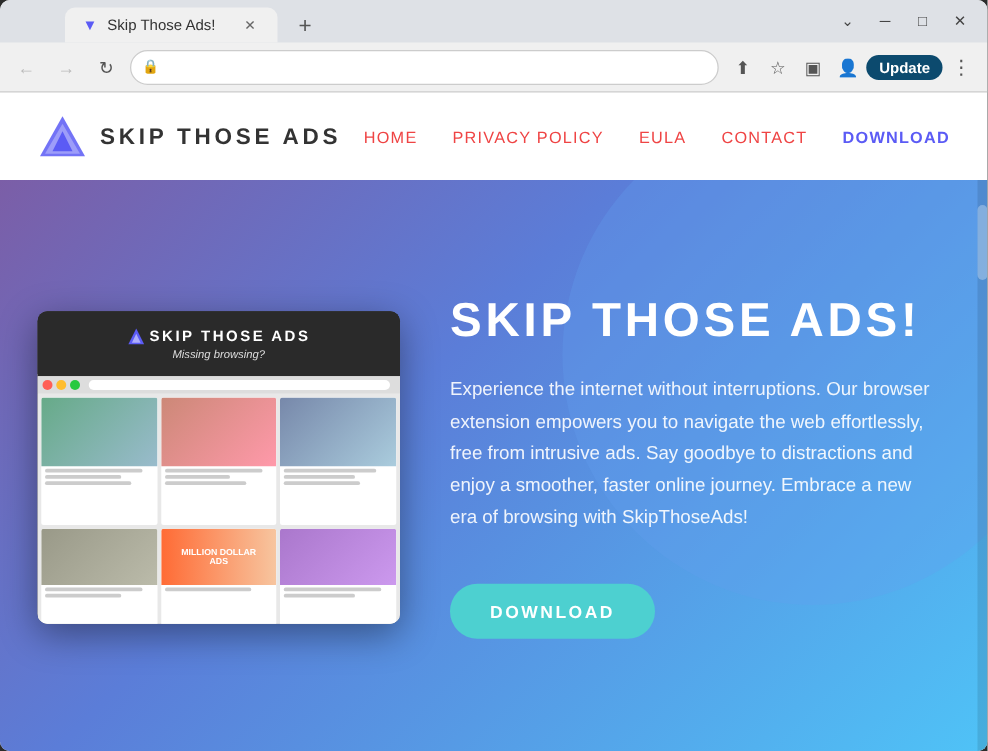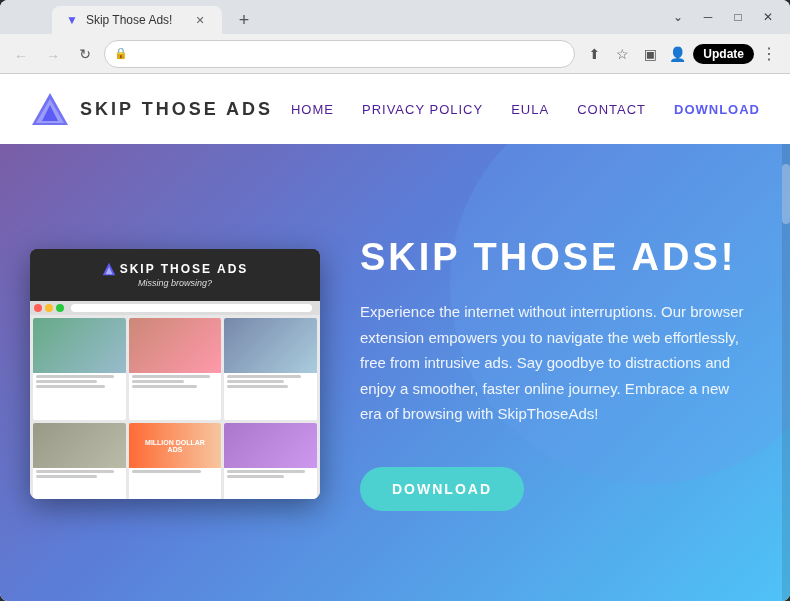--- a/index.html
+++ b/index.html
@@ -110,21 +110,21 @@
       align-items: center;
       gap: 2px;
     }
     .toolbar-icon {
       width: 26px; height: 26px;
       display: flex; align-items: center; justify-content: center;
       font-size: 14px; color: #555; cursor: pointer;
       border-radius: 4px;
     }
     .update-btn {
-      background: #000000; color: white;
+      background: #0c4a6e; color: white;
       border-radius: 12px;
       padding: 3px 10px;
       font-size: 12px;
       cursor: pointer;
       display: flex; align-items: center; gap: 4px;
       font-weight: bold;
     }
     .menu-dots {
       width: 26px; height: 26px;
       display: flex; align-items: center; justify-content: center;
@@ -158,21 +158,21 @@
       height: 40px;
     }
     .site-nav-links {
       margin-left: auto;
       display: flex;
       align-items: center;
       gap: 28px;
     }
     .nav-link {
       font-size: 13px;
-      color: #4c1d95;
+      color: #ef4444;
       text-decoration: none;
       text-transform: uppercase;
       letter-spacing: 1px;
       cursor: pointer;
     }
     .nav-link.download {
       color: #5b5bf5;
       font-weight: bold;
     }
 

